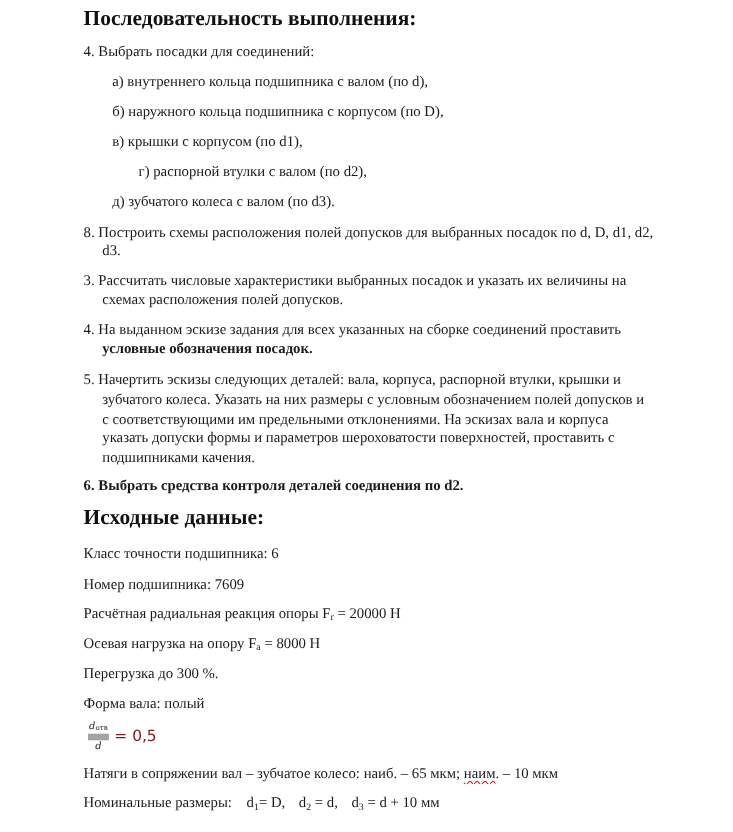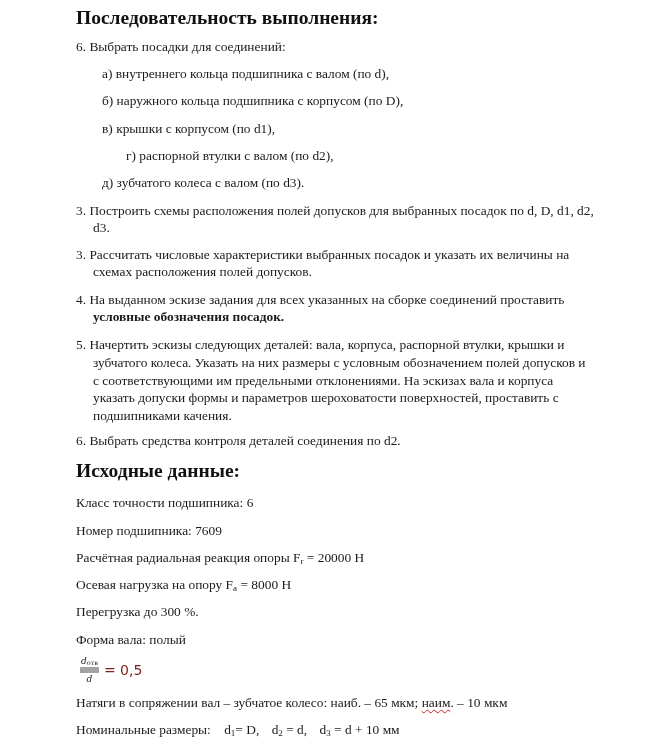--- a/index.html
+++ b/index.html
@@ -20,44 +20,44 @@
   .frac .den { padding-top:1px; }
   .frac .eq { font-size:14px; margin-left:5px; color:#7f1d1d; }
 </style>
 </head>
 <body>
 
 <div>
 
   <div class="h" style="left:76px; top:6px;">Последовательность выполнения:</div>
 
-  <div class="ln main" style="top:38px;">6. Выбрать посадки для соединений:</div>
+  <div class="ln main" style="top:38px;">4. Выбрать посадки для соединений:</div>
 
   <div class="ln ind" style="top:65px;">а) внутреннего кольца подшипника с валом (по d),</div>
   <div class="ln ind" style="top:92px;">б) наружного кольца подшипника с корпусом (по D),</div>
   <div class="ln ind" style="top:120px;">в) крышки с корпусом (по d1),</div>
   <div class="ln ind" style="top:147px;margin-left:24px;">г) распорной втулки с валом (по d2),</div>
   <div class="ln ind" style="top:174px;">д) зубчатого колеса с валом (по d3).</div>
 
-  <div class="ln main" style="top:202px;">3. Построить схемы расположения полей допусков для выбранных посадок по d, D, d1, d2,</div>
+  <div class="ln main" style="top:202px;">8. Построить схемы расположения полей допусков для выбранных посадок по d, D, d1, d2,</div>
   <div class="ln cont" style="top:219px;">d3.</div>
 
   <div class="ln main" style="top:246px;">3. Рассчитать числовые характеристики выбранных посадок и указать их величины на</div>
   <div class="ln cont" style="top:263px;">схемах расположения полей допусков.</div>
 
   <div class="ln main" style="top:291px;">4. На выданном эскизе задания для всех указанных на сборке соединений проставить</div>
   <div class="ln cont" style="top:308px;font-weight:bold;">условные обозначения посадок.</div>
 
   <div class="ln main" style="top:336px;">5. Начертить эскизы следующих деталей: вала, корпуса, распорной втулки, крышки и</div>
   <div class="ln cont" style="top:354px;">зубчатого колеса. Указать на них размеры с условным обозначением полей допусков и</div>
   <div class="ln cont" style="top:372px;">с соответствующими им предельными отклонениями. На эскизах вала и корпуса</div>
   <div class="ln cont" style="top:389px;">указать допуски формы и параметров шероховатости поверхностей, проставить с</div>
   <div class="ln cont" style="top:407px;">подшипниками качения.</div>
 
-  <div class="ln main" style="top:432px;">6. Выбрать средства контроля деталей соединения по d2.</div>
+  <div class="ln main" style="top:432px;font-weight:bold;">6. Выбрать средства контроля деталей соединения по d2.</div>
 
   <div class="h" style="left:76px; top:459px;">Исходные данные:</div>
 
   <div class="ln main" style="top:494px;">Класс точности подшипника: 6</div>
   <div class="ln main" style="top:522px;">Номер подшипника: 7609</div>
 
   <div class="ln main" style="top:549px;">
     <span>Расчётная радиальная реакция опоры F</span><sub>r</sub><span> = 20000 Н</span>
   </div>
 

